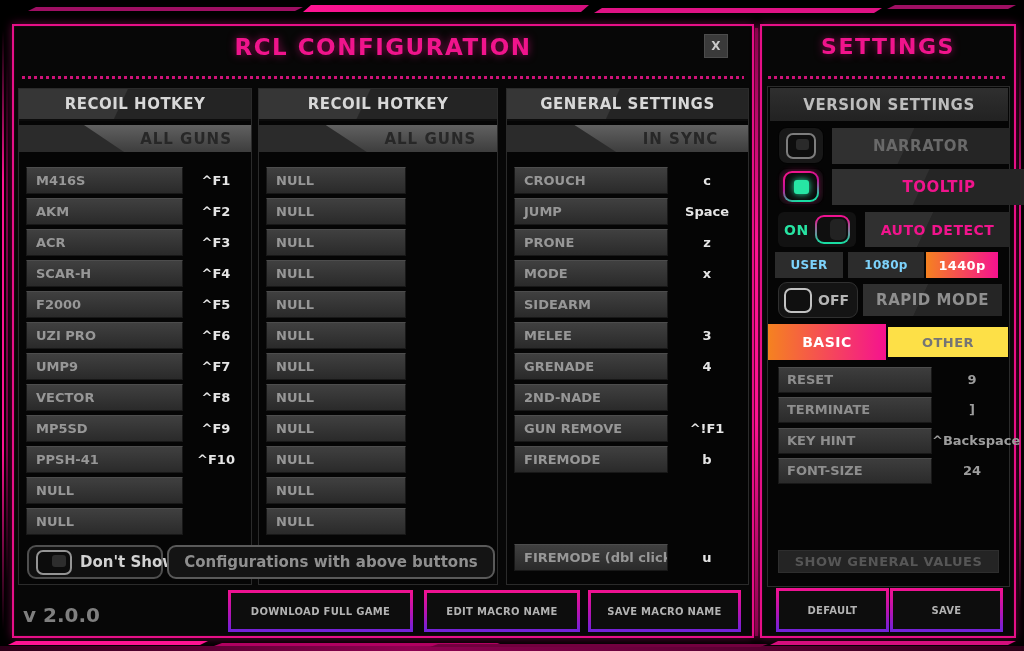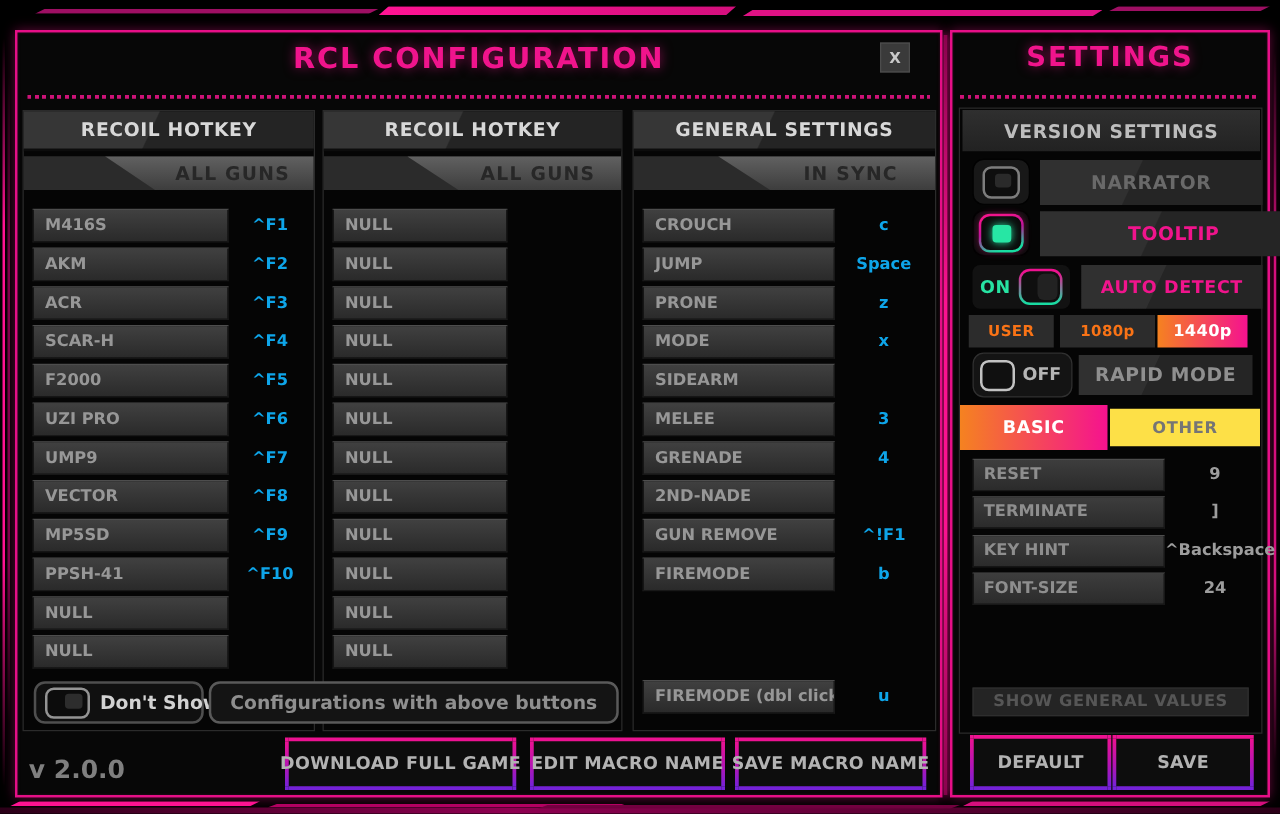--- a/index.html
+++ b/index.html
@@ -76,21 +76,21 @@
   .cell{
     height:27px;
     background:linear-gradient(180deg,#404040,#2a2a2a);
     border:1px solid #181818;border-top-color:#4d4d4d;
     color:#979797;font-weight:bold;font-size:13px;line-height:25px;
     padding-left:9px;overflow:hidden;white-space:nowrap;
   }
   #col-0 .cell{width:157px;}
   #col-1 .cell{width:140px;}
   #col-2 .cell{width:154px;}
-  .key{flex:1;text-align:center;color:#0ea5e9;font-weight:bold;font-size:13px;white-space:nowrap;}
+  .key{flex:1;text-align:center;color:#e5e5e5;font-weight:bold;font-size:13px;white-space:nowrap;}
   .dbl-row{position:absolute;left:7px;right:2px;top:455px;}
 
   
   .dontshow-group{
     position:absolute;left:13px;top:519px;width:136px;height:34px;
     border:2px solid #4f4f4f;border-radius:9px;background:#101010;
     display:flex;align-items:center;gap:8px;padding:0 7px;z-index:3;
   }
   .checkbox{
     width:36px;height:25px;border:2px solid #949494;border-radius:7px;
@@ -107,21 +107,21 @@
     color:#8f8f8f;font-weight:bold;font-size:15px;
     display:flex;align-items:center;justify-content:center;z-index:3;cursor:pointer;
   }
   .version-text{
     position:absolute;left:9px;top:577px;
     color:#7f7f7f;font-weight:bold;font-size:20px;
   }
   .gbtn{
     position:absolute;height:42px;
     border:3px solid;border-image:linear-gradient(180deg,#ee1290 0%,#b414b4 55%,#7222d8 100%) 1;
-    background:#0d0d0d;color:#b3b3b3;font-weight:bold;font-size:14px;letter-spacing:.3px;
+    background:#0d0d0d;color:#b3b3b3;font-weight:bold;font-size:10px;letter-spacing:.3px;
     display:flex;align-items:center;justify-content:center;cursor:pointer;white-space:nowrap;
   }
   #btn-download{left:214px;top:564px;width:185px;}
   #btn-edit{left:410px;top:564px;width:156px;}
   #btn-savename{left:574px;top:564px;width:153px;}
 
   
   .settings-inner{
     position:absolute;left:5px;top:60px;width:243px;height:501px;
     border:1px solid #2b2b2b;background:#050505;
@@ -168,21 +168,21 @@
   .on-text{color:var(--green);font-weight:bold;font-size:14px;letter-spacing:.5px;}
   .gtoggle{
     width:38px;height:29px;padding:2px;border-radius:9px;
     background:linear-gradient(180deg,#ee1290 10%,#19dca2 95%);
   }
   .gtoggle .tin{width:100%;height:100%;background:#0f0f0f;border-radius:7px;position:relative;}
   .gtoggle .tk{position:absolute;right:2px;top:2px;bottom:2px;width:16px;background:#222;border-radius:5px;}
 
   .res-btn{
     position:absolute;top:226px;height:26px;
-    background:#2c2c2c;color:#f97316;font-weight:bold;font-size:12px;
+    background:#2c2c2c;color:#7dd3fc;font-weight:bold;font-size:12px;
     display:flex;align-items:center;justify-content:center;cursor:pointer;letter-spacing:.3px;
   }
   #res-user{left:13px;width:68px;}
   #res-1080{left:86px;width:76px;}
   #res-1440{left:164px;width:72px;background:linear-gradient(90deg,#f58220,#f5128f);color:#fff;font-size:13px;}
 
   .off-box{
     position:absolute;left:16px;top:256px;width:80px;height:36px;
     background:#141414;border:1px solid #303030;border-radius:9px;
     display:flex;align-items:center;gap:6px;padding:0 5px;cursor:pointer;

